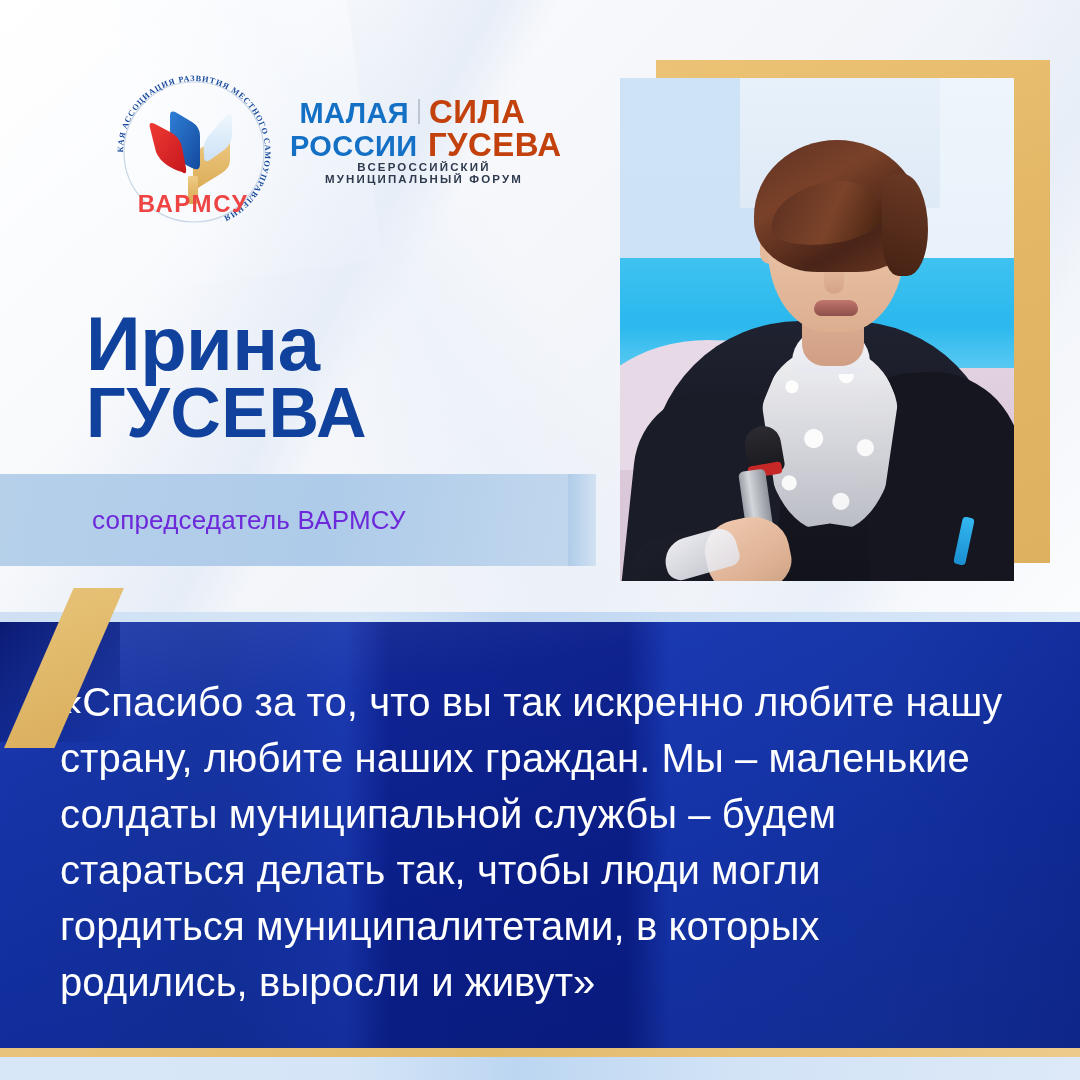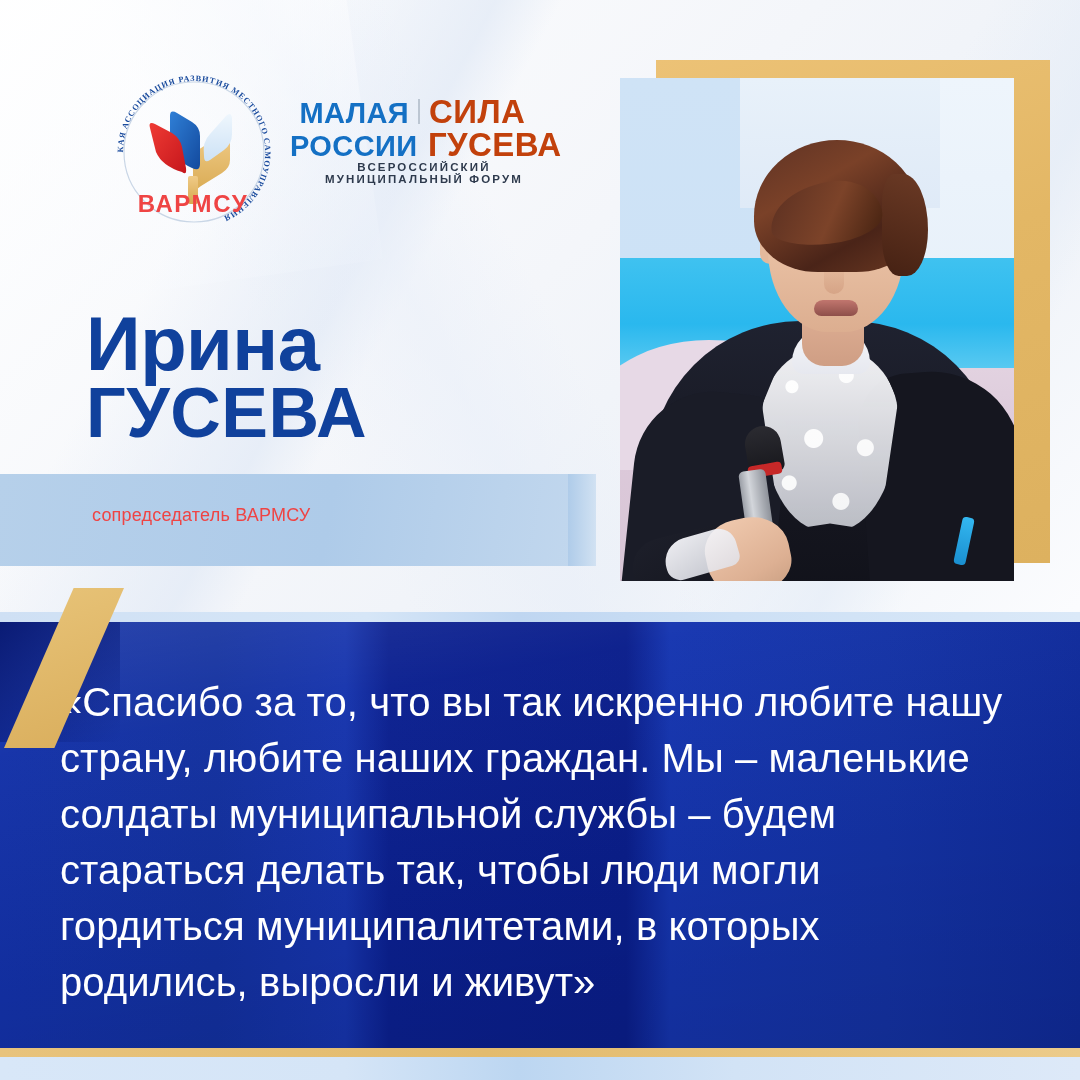--- a/index.html
+++ b/index.html
@@ -147,22 +147,22 @@
   }
   .role-bar-edge {
     position: absolute;
     left: 568px; top: 474px;
     width: 28px; height: 92px;
     background: linear-gradient(90deg, rgba(174,203,233,0.95), rgba(222,234,246,0.55));
   }
   .role-text {
     position: absolute;
     left: 92px; top: 505px;
-    font-size: 18px;
-    color: #ef4444;
+    font-size: 26px;
+    color: #6d28d9;
     letter-spacing: 0.2px;
   }
 
   
   .photo-gold {
     position: absolute;
     left: 656px; top: 60px;
     width: 394px; height: 503px;
     background: linear-gradient(160deg, #ecc276 0%, #e3b765 45%, #ddb15f 100%);
   }

